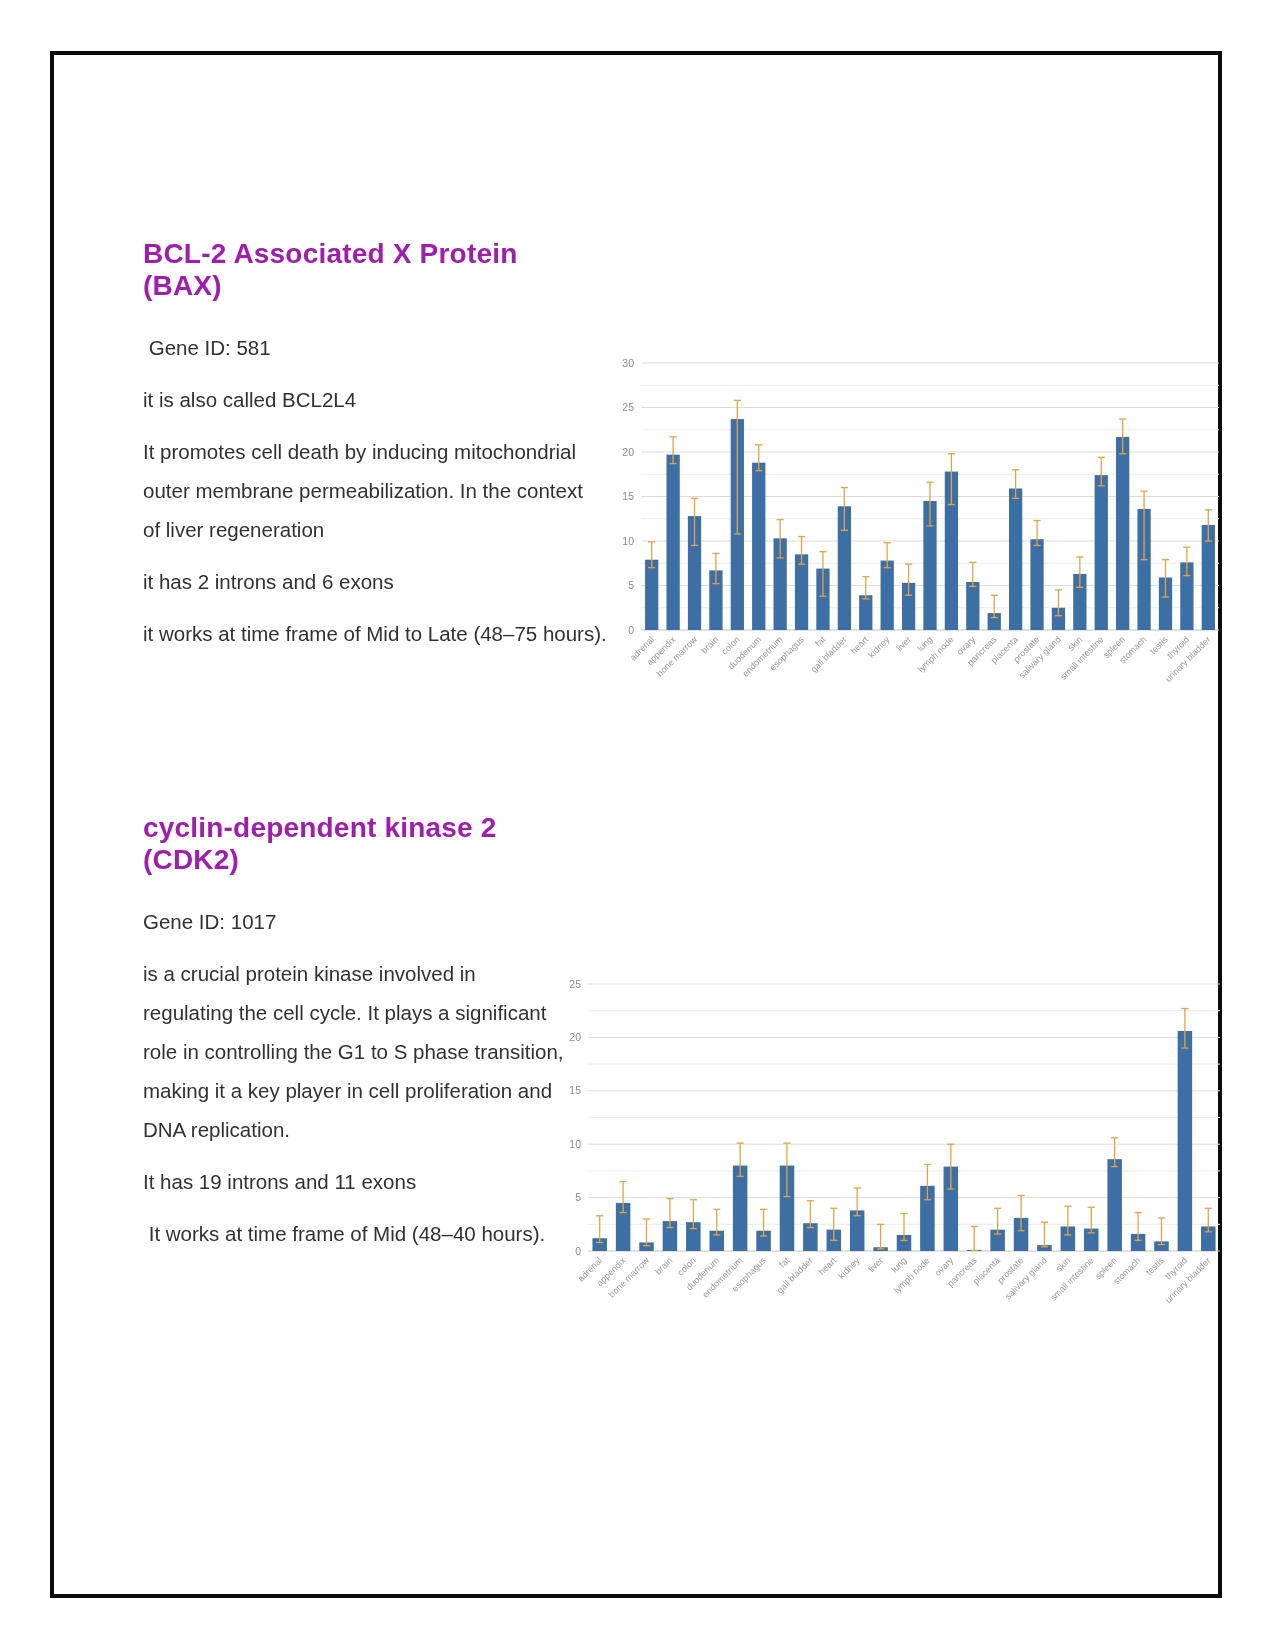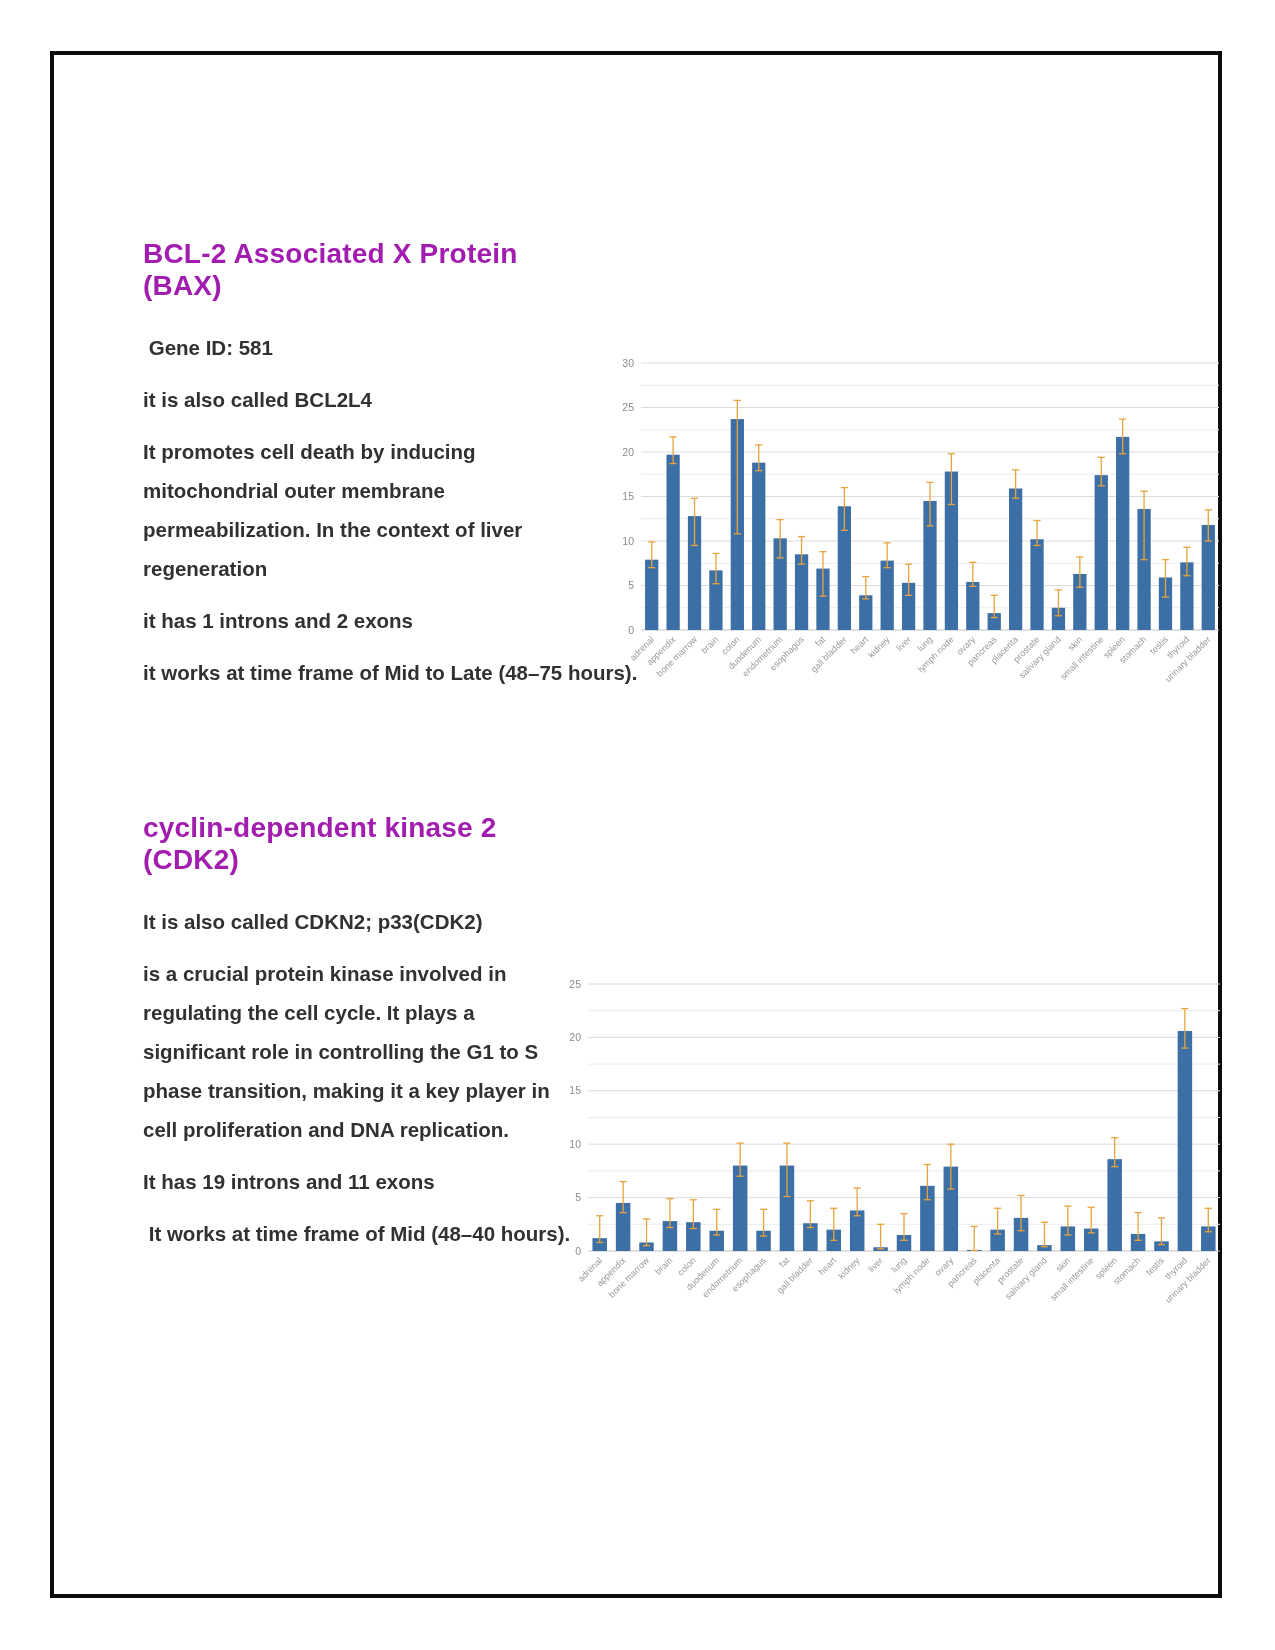--- a/index.html
+++ b/index.html
@@ -19,21 +19,21 @@
   .sec1{top:238px;width:458px;}
   .sec2{top:812px;width:424px;}
   .sec h2{
     margin:0 0 26px 0;
     font-size:28px;font-weight:700;
     color:#a21caf;
     letter-spacing:.2px;
   }
   .sec p{
     margin:0 0 13px 0;
-    font-size:20.5px;font-weight:700;
+    font-size:20.5px;font-weight:400;
     color:#313131;
     line-height:39px;
     white-space:pre-wrap;
   }
   .sec p.wide{width:660px;}
   .chart{position:absolute;overflow:visible;}
   .chart1{left:615px;top:355px;}
   .chart2{left:558px;top:978px;}
   .chart text{font-family:"Liberation Sans", sans-serif;}
 </style>
@@ -41,21 +41,21 @@
 <body>
 
 <div class="page">
   <div class="page-border"></div>
 
   <section class="sec sec1">
     <h2>BCL-2 Associated X Protein (BAX)</h2>
     <p> Gene ID: 581</p>
     <p>it is also called BCL2L4</p>
     <p>It promotes cell death by inducing mitochondrial outer membrane permeabilization. In the context of liver regeneration</p>
-    <p>it has 1 introns and 2 exons</p>
+    <p>it has 2 introns and 6 exons</p>
     <p class="wide">it works at time frame of Mid to Late (48–75 hours).</p>
   </section>
 
   <svg class="chart chart1" width="604" height="348">
       <line x1="26" y1="275" x2="604" y2="275" stroke="#c4c4c4" stroke-width="1"></line>
       <text x="19" y="278.5" text-anchor="end" font-size="10.5" fill="#8c8c8c">0</text>
       <line x1="26" y1="252.75" x2="604" y2="252.75" stroke="#ececec" stroke-width="1"></line>
       <line x1="26" y1="230.5" x2="604" y2="230.5" stroke="#dcdcdc" stroke-width="1"></line>
       <text x="19" y="234" text-anchor="end" font-size="10.5" fill="#8c8c8c">5</text>
       <line x1="26" y1="208.25" x2="604" y2="208.25" stroke="#ececec" stroke-width="1"></line>
@@ -205,21 +205,21 @@
       <text x="574.8888888888889" y="285" text-anchor="end" font-size="9" fill="#999999" transform="rotate(-45 574.8888888888889 285)">thyroid</text>
       <rect x="586.66" y="169.98" width="13.272592592592593" height="105.02000000000001" fill="#3c6fa6"></rect>
       <line x1="593.2962962962963" y1="186" x2="593.2962962962963" y2="154.85" stroke="#e8a33d" stroke-width="1.3"></line>
       <line x1="589.6962962962963" y1="186" x2="596.8962962962963" y2="186" stroke="#e8a33d" stroke-width="1.3"></line>
       <line x1="589.6962962962963" y1="154.85" x2="596.8962962962963" y2="154.85" stroke="#e8a33d" stroke-width="1.3"></line>
       <text x="596.2962962962963" y="285" text-anchor="end" font-size="9" fill="#999999" transform="rotate(-45 596.2962962962963 285)">urinary bladder</text>
     </svg>
 
   <section class="sec sec2">
     <h2>cyclin-dependent kinase 2 (CDK2)</h2>
-    <p>It is also called CDKN2; p33(CDK2)</p>
+    <p>Gene ID: 1017</p>
     <p>is a crucial protein kinase involved in regulating the cell cycle. It plays a significant role in controlling the G1 to S phase transition, making it a key player in cell proliferation and DNA replication.</p>
     <p>It has 19 introns and 11 exons</p>
     <p class="wide"> It works at time frame of Mid (48–40 hours).</p>
   </section>
 
   <svg class="chart chart2" width="662" height="352">
       <line x1="30" y1="273" x2="662" y2="273" stroke="#c4c4c4" stroke-width="1"></line>
       <text x="23" y="276.5" text-anchor="end" font-size="10.5" fill="#8c8c8c">0</text>
       <line x1="30" y1="246.3" x2="662" y2="246.3" stroke="#ececec" stroke-width="1"></line>
       <line x1="30" y1="219.6" x2="662" y2="219.6" stroke="#dcdcdc" stroke-width="1"></line>

